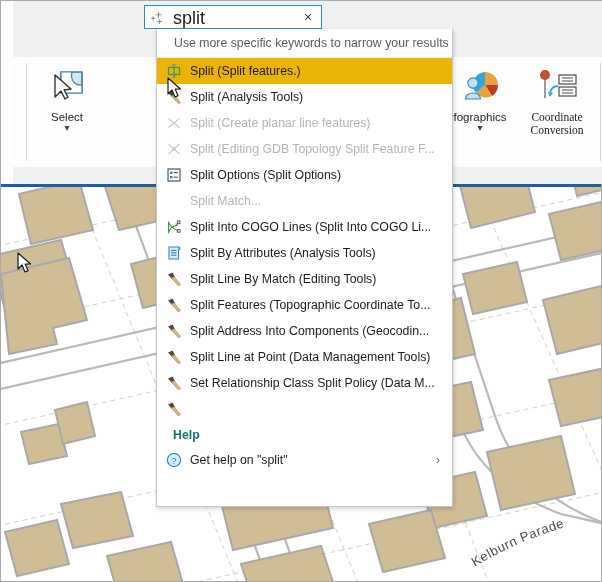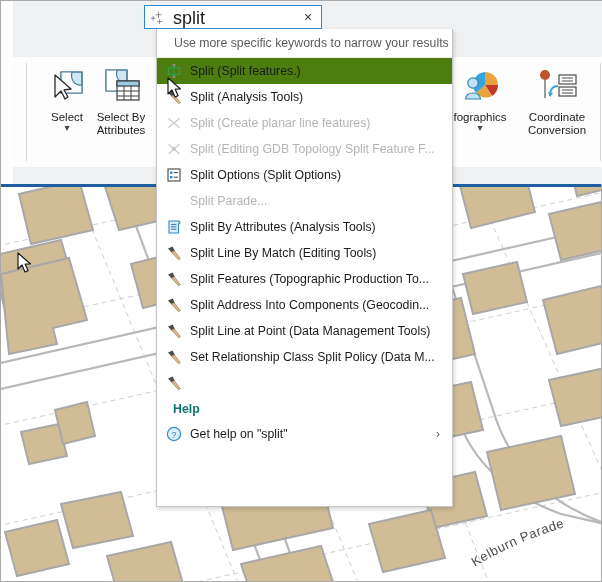--- a/index.html
+++ b/index.html
@@ -65,21 +65,21 @@
     z-index:25;box-shadow:1px 2px 4px rgba(0,0,0,.17);
   }
   .hint{
     height:28px;line-height:28px;padding-left:17px;
     font-size:12.3px;color:#5c5c5c;border-bottom:1px solid #ebebeb;
   }
   .mitem{
     position:relative;height:26px;line-height:26px;display:flex;align-items:center;
     padding-left:8px;font-size:12.3px;color:#1b1b1b;cursor:default;white-space:nowrap;
   }
-  .mitem.sel{background:#4d7c0f;}
+  .mitem.sel{background:#eab308;}
   .mitem.dis{color:#b4b4b4;}
   .mitem .mico{width:18px;height:18px;min-width:18px;margin-right:7px;display:flex;align-items:center;justify-content:center;}
   .mitem.noico{padding-left:33px;}
   .sect{
     height:25px;line-height:26px;padding-left:16px;
     font-size:12.3px;color:#0f766e;font-weight:bold;
   }
   .arrow{position:absolute;right:12px;top:0;line-height:26px;font-size:12px;color:#5a5a5a;}
 
   
@@ -106,57 +106,39 @@
           <path d="M14 6 L25 6 C23 14 28 20 35 19 L35 27 L14 27 Z" fill="#ffffff" stroke="none"></path>
           <path d="M25 6 C23 14 28 20 35 19" fill="none" stroke="#4a7a96" stroke-width="1.2"></path>
           <path d="M14 6 L35 6 L35 27 L14 27 Z" fill="none" stroke="#4a7a96" stroke-width="1.2"></path>
           <path d="M8 9 L8 31 L14 25 L18 33 L21 31 L17 24 L24 23 Z" fill="#ffffff" stroke="#2b2b2b" stroke-width="1.3" stroke-linejoin="round"></path>
         </svg>
       </span>
       <span class="lbl">Select</span>
       <span class="chev">▾</span>
     </div>
 
-    <div class="btn" style="left:72px;top:62px;width:72px;">
-      <span class="ico">
-        <svg width="42" height="40" viewBox="0 0 42 40">
-          <path d="M6 4 L27 4 L27 25 L6 25 Z" fill="#cfe7f5" stroke="#4a7a96" stroke-width="1.2"></path>
-          <path d="M6 4 L17 4 C15 12 20 18 27 17 L27 25 L6 25 Z" fill="#ffffff"></path>
-          <path d="M17 4 C15 12 20 18 27 17" fill="none" stroke="#4a7a96" stroke-width="1.2"></path>
-          <path d="M6 4 L27 4 L27 25 L6 25 Z" fill="none" stroke="#4a7a96" stroke-width="1.2"></path>
-          <rect x="17" y="15" width="22" height="19" fill="#ffffff" stroke="#3c3c3c" stroke-width="1.2"></rect>
-          <rect x="17" y="15" width="22" height="5" fill="#9ecbe8" stroke="#3c3c3c" stroke-width="1.2"></rect>
-          <line x1="17" y1="25" x2="39" y2="25" stroke="#3c3c3c" stroke-width="1"></line>
-          <line x1="17" y1="30" x2="39" y2="30" stroke="#3c3c3c" stroke-width="1"></line>
-          <line x1="24" y1="20" x2="24" y2="34" stroke="#3c3c3c" stroke-width="1"></line>
-          <line x1="31" y1="20" x2="31" y2="34" stroke="#3c3c3c" stroke-width="1"></line>
-        </svg>
-      </span>
-      <span class="lbl">Select By
-Attributes</span>
-    </div>
 
     <div class="grp-name" style="left:96px;width:84px;text-align:right;">Select</div>
 
     <div class="btn" style="left:434px;top:62px;width:66px;">
       <span class="ico">
         <svg width="42" height="40" viewBox="0 0 42 40">
           <path d="M26 6 A13 13 0 0 1 39 19 L26 19 Z" fill="#e8a33d"></path>
           <path d="M39 19 A13 13 0 0 1 33 30 L26 19 Z" fill="#c0392b"></path>
           <path d="M33 30 A13 13 0 0 1 17 27 L26 19 Z" fill="#e8a33d"></path>
           <path d="M17 27 A13 13 0 0 1 26 6 L26 19 Z" fill="#35a3dc"></path>
           <circle cx="14" cy="17" r="5.2" fill="#bfe3f6" stroke="#3d87ad" stroke-width="1.2"></circle>
           <path d="M6.5 33 C6.5 25 21.5 25 21.5 33 Z" fill="#bfe3f6" stroke="#3d87ad" stroke-width="1.2"></path>
         </svg>
       </span>
       <span class="lbl">fographics</span>
       <span class="chev">▾</span>
     </div>
 
-    <div class="btn" style="left:505px;top:62px;width:78px;">
+    <div class="btn" style="left:505px;top:62px;width:78px;font-family:Liberation Serif, serif;">
       <span class="ico">
         <svg width="46" height="40" viewBox="0 0 46 40">
           <line x1="11" y1="10" x2="11" y2="32" stroke="#6f6f6f" stroke-width="1.4"></line>
           <circle cx="11" cy="9" r="5" fill="#c0522d"></circle>
           <rect x="25" y="9" width="17" height="9" fill="#ffffff" stroke="#4b4b4b" stroke-width="1.2"></rect>
           <line x1="28" y1="12" x2="39" y2="12" stroke="#4b4b4b" stroke-width="1"></line>
           <line x1="28" y1="15" x2="39" y2="15" stroke="#4b4b4b" stroke-width="1"></line>
           <rect x="25" y="21" width="17" height="9" fill="#ffffff" stroke="#4b4b4b" stroke-width="1.2"></rect>
           <line x1="28" y1="24" x2="39" y2="24" stroke="#4b4b4b" stroke-width="1"></line>
           <line x1="28" y1="27" x2="39" y2="27" stroke="#4b4b4b" stroke-width="1"></line>
@@ -309,21 +291,34 @@
         <rect x="2" y="2" width="12" height="12" fill="#ffffff" stroke="#555555" stroke-width="1.2"></rect>
         <rect x="4" y="4.6" width="2.4" height="2.4" fill="#2e88c9"></rect>
         <rect x="4" y="9" width="2.4" height="2.4" fill="#2e88c9"></rect>
         <line x1="7.6" y1="5.6" x2="12" y2="5.6" stroke="#555555" stroke-width="1.1"></line>
         <line x1="7.6" y1="10.2" x2="12" y2="10.2" stroke="#555555" stroke-width="1.1"></line>
       </svg>
           </span>
           <span>Split Options (Split Options)</span>
         </div>
         <div class="mitem dis noico">
-          <span>Split Parade...</span>
+          <span>Split Match...</span>
+        </div>
+        <div class="mitem">
+          <span class="mico">
+            <svg width="16" height="16" viewBox="0 0 16 16">
+        <path d="M2.6 13 L2.6 3.4 L5.6 8.2 Z" fill="none" stroke="#3f8f4f" stroke-width="1.1"></path>
+        <line x1="5.6" y1="8.2" x2="11" y2="6" stroke="#3f8f4f" stroke-width="1.1"></line>
+        <path d="M9.6 4.6 L11.4 6 L9.6 7.4" fill="none" stroke="#3f8f4f" stroke-width="1.1"></path>
+        <rect x="11.4" y="2" width="2.6" height="2.6" fill="none" stroke="#555" stroke-width="1"></rect>
+        <rect x="11.4" y="10.6" width="2.6" height="2.6" fill="none" stroke="#555" stroke-width="1"></rect>
+        <line x1="6" y1="8.4" x2="11.4" y2="11.6" stroke="#3f8f4f" stroke-width="1.1"></line>
+      </svg>
+          </span>
+          <span>Split Into COGO Lines (Split Into COGO Li...</span>
         </div>
         <div class="mitem">
           <span class="mico">
             <svg width="16" height="16" viewBox="0 0 16 16">
         <path d="M3 2 L12.5 2 L12.5 14 L3 14 Z" fill="#dceefb" stroke="#2e88c9" stroke-width="1.1"></path>
         <path d="M12.5 2 C14.4 2 14.4 5 12.5 5" fill="#dceefb" stroke="#2e88c9" stroke-width="1.1"></path>
         <line x1="5" y1="5.4" x2="10.4" y2="5.4" stroke="#2e6e9e" stroke-width="1"></line>
         <line x1="5" y1="7.8" x2="10.4" y2="7.8" stroke="#2e6e9e" stroke-width="1"></line>
         <line x1="5" y1="10.2" x2="10.4" y2="10.2" stroke="#2e6e9e" stroke-width="1"></line>
       </svg>
@@ -339,21 +334,21 @@
           </span>
           <span>Split Line By Match (Editing Tools)</span>
         </div>
         <div class="mitem">
           <span class="mico">
             <svg width="16" height="16" viewBox="0 0 16 16">
         <path d="M2 3.4 L6.6 1.6 L9 6.2 L5.6 7.4 Z" fill="#4a4a4a"></path>
         <path d="M5.4 7 L8.2 5.8 L14.4 13.6 L12.6 14.8 Z" fill="#d9b98c" stroke="#9c8257" stroke-width="0.7"></path>
       </svg>
           </span>
-          <span>Split Features (Topographic Production To...</span>
+          <span>Split Features (Topographic Coordinate To...</span>
         </div>
         <div class="mitem">
           <span class="mico">
             <svg width="16" height="16" viewBox="0 0 16 16">
         <path d="M2 3.4 L6.6 1.6 L9 6.2 L5.6 7.4 Z" fill="#4a4a4a"></path>
         <path d="M5.4 7 L8.2 5.8 L14.4 13.6 L12.6 14.8 Z" fill="#d9b98c" stroke="#9c8257" stroke-width="0.7"></path>
       </svg>
           </span>
           <span>Split Address Into Components (Geocodin...</span>
         </div>

